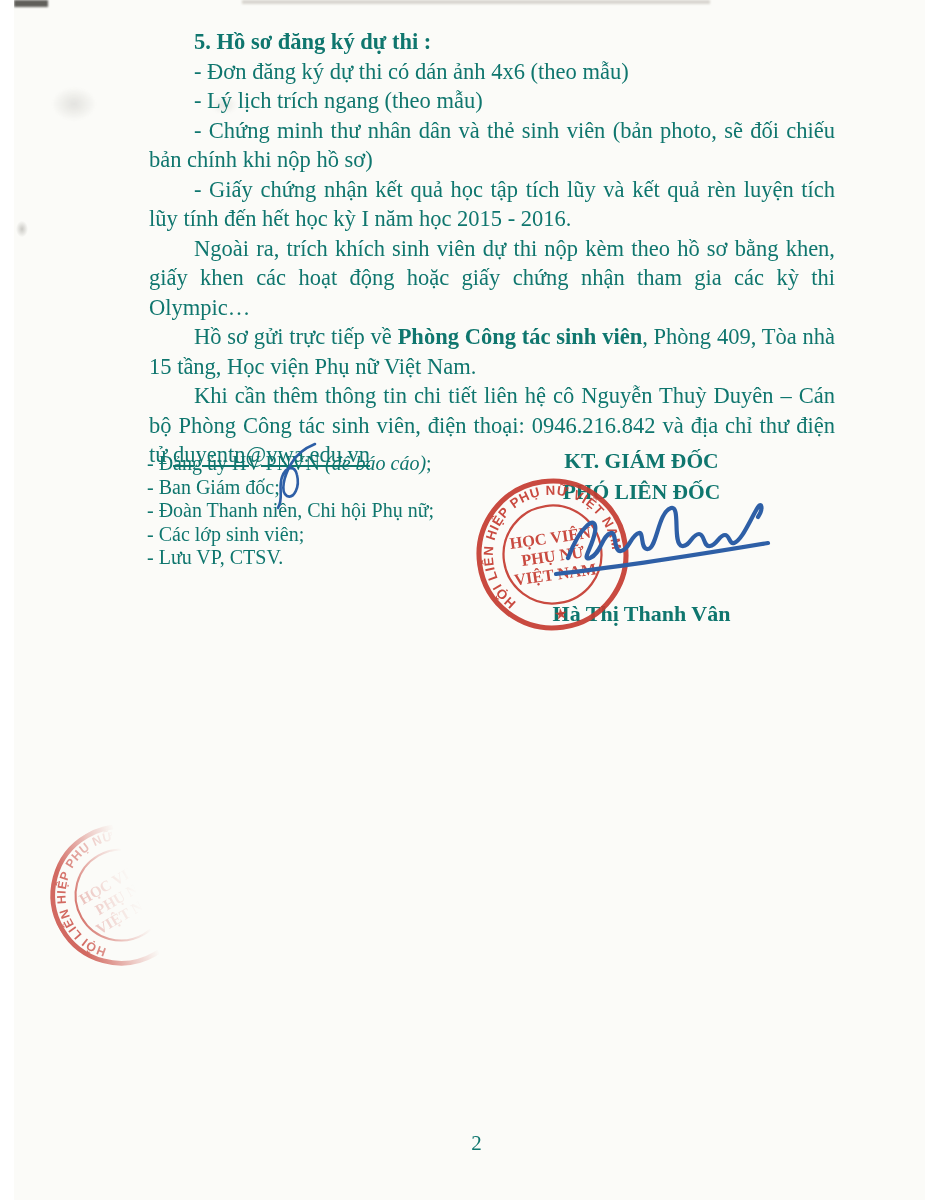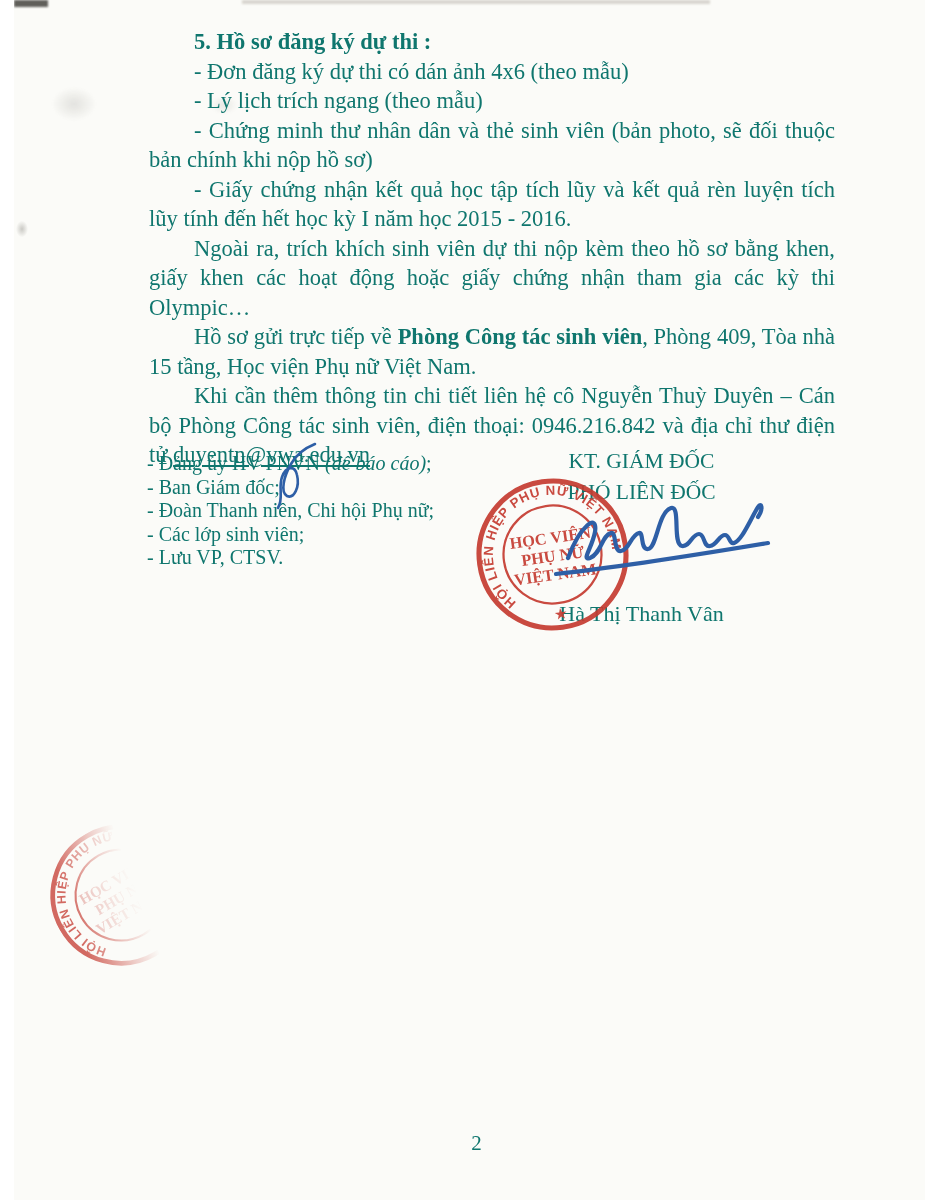--- a/index.html
+++ b/index.html
@@ -24,21 +24,21 @@
   
   .recipients{
     position:absolute;left:133px;top:452px;width:320px;
     font-size:20px;line-height:23.5px;
   }
   .recipients .label{font-weight:bold;font-style:italic;font-size:21px;margin-bottom:6px;}
   .recipients .item{white-space:nowrap;}
   .recipients .it{font-style:italic;}
   .sig-title1,.sig-title2,.sig-name{
     position:absolute;left:475px;width:305px;text-align:center;
-    font-weight:normal;font-size:21.5px;white-space:nowrap;
+    font-weight:bold;font-size:21.5px;white-space:nowrap;
   }
   .sig-title1{top:449px;}
   .sig-title2{top:480px;}
   .sig-name{top:601px;font-size:22px;}
   
   .stamp{position:absolute;}
   .stamp svg{display:block;}
   .stamp-main{left:462px;top:478px;width:153px;height:153px;transform:rotate(-8deg);opacity:.92;}
   .stamp-faint{
     left:36px;top:824px;width:142px;height:142px;transform:rotate(-30deg);opacity:.8;
@@ -69,21 +69,21 @@
   <div class="artifact a1"></div>
   <div class="artifact a2"></div>
   <div class="artifact a3"></div>
   <div class="artifact a4"></div>
   <div class="artifact a5"></div>
 
   <div class="content">
     <p class="heading">5. Hồ sơ đăng ký dự thi :</p>
     <p>- Đơn đăng ký dự thi có dán ảnh 4x6 (theo mẫu)</p>
     <p>- Lý lịch trích ngang (theo mẫu)</p>
-    <p>- Chứng minh thư nhân dân và thẻ sinh viên (bản photo, sẽ đối thuộc bản chính khi nộp hồ sơ)</p>
+    <p>- Chứng minh thư nhân dân và thẻ sinh viên (bản photo, sẽ đối chiếu bản chính khi nộp hồ sơ)</p>
     <p>- Giấy chứng nhận kết quả học tập tích lũy và kết quả rèn luyện tích lũy tính đến hết học kỳ I năm học 2015 - 2016.</p>
     <p>Ngoài ra, trích khích sinh viên dự thi nộp kèm theo hồ sơ bằng khen, giấy khen các hoạt động hoặc giấy chứng nhận tham gia các kỳ thi Olympic…</p>
     <p><span>Hồ sơ gửi trực tiếp về </span><span class="bold">Phòng Công tác sinh viên</span><span>, Phòng 409, Tòa nhà 15 tầng, Học viện Phụ nữ Việt Nam.</span></p>
     <p><span>Khi cần thêm thông tin chi tiết liên hệ cô Nguyễn Thuỳ Duyên – Cán bộ Phòng Công tác sinh viên, điện thoại: 0946.216.842 và địa chỉ thư điện tử </span><span class="email">duyentn@vwa.edu.vn</span></p>
   </div>
 
   <div class="recipients">
     <div class="item"><span>- Đảng ủy HV PNVN </span><span class="it">(để báo cáo)</span><span>;</span></div>
     <div class="item">- Ban Giám đốc;</div>
     <div class="item">- Đoàn Thanh niên, Chi hội Phụ nữ;</div>

